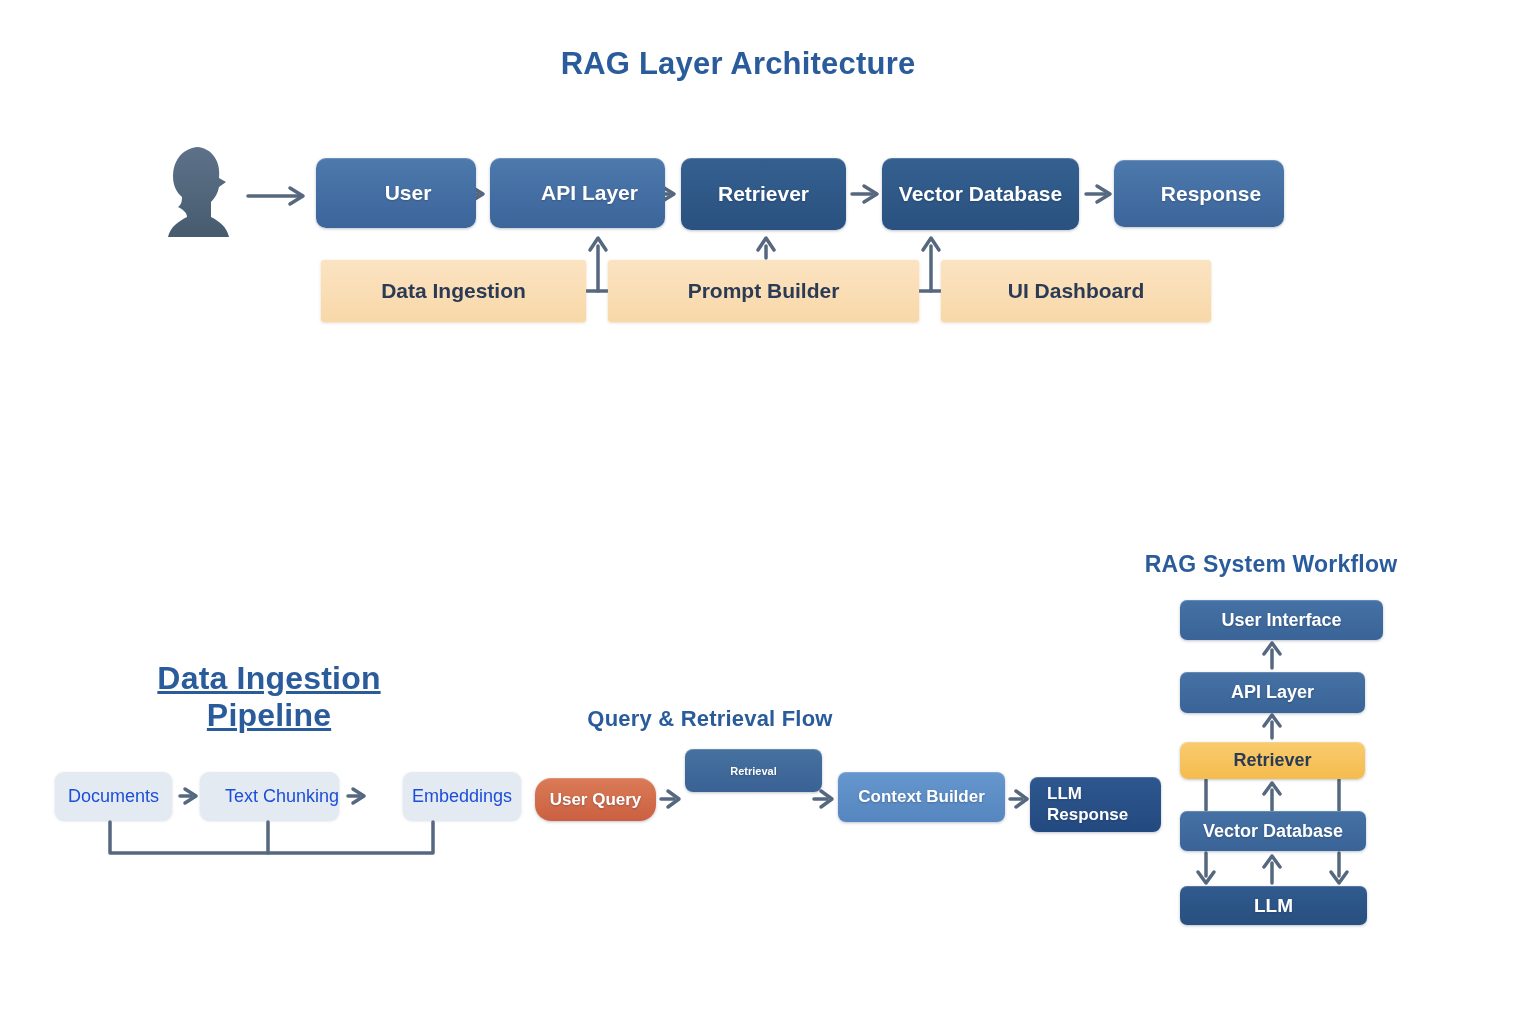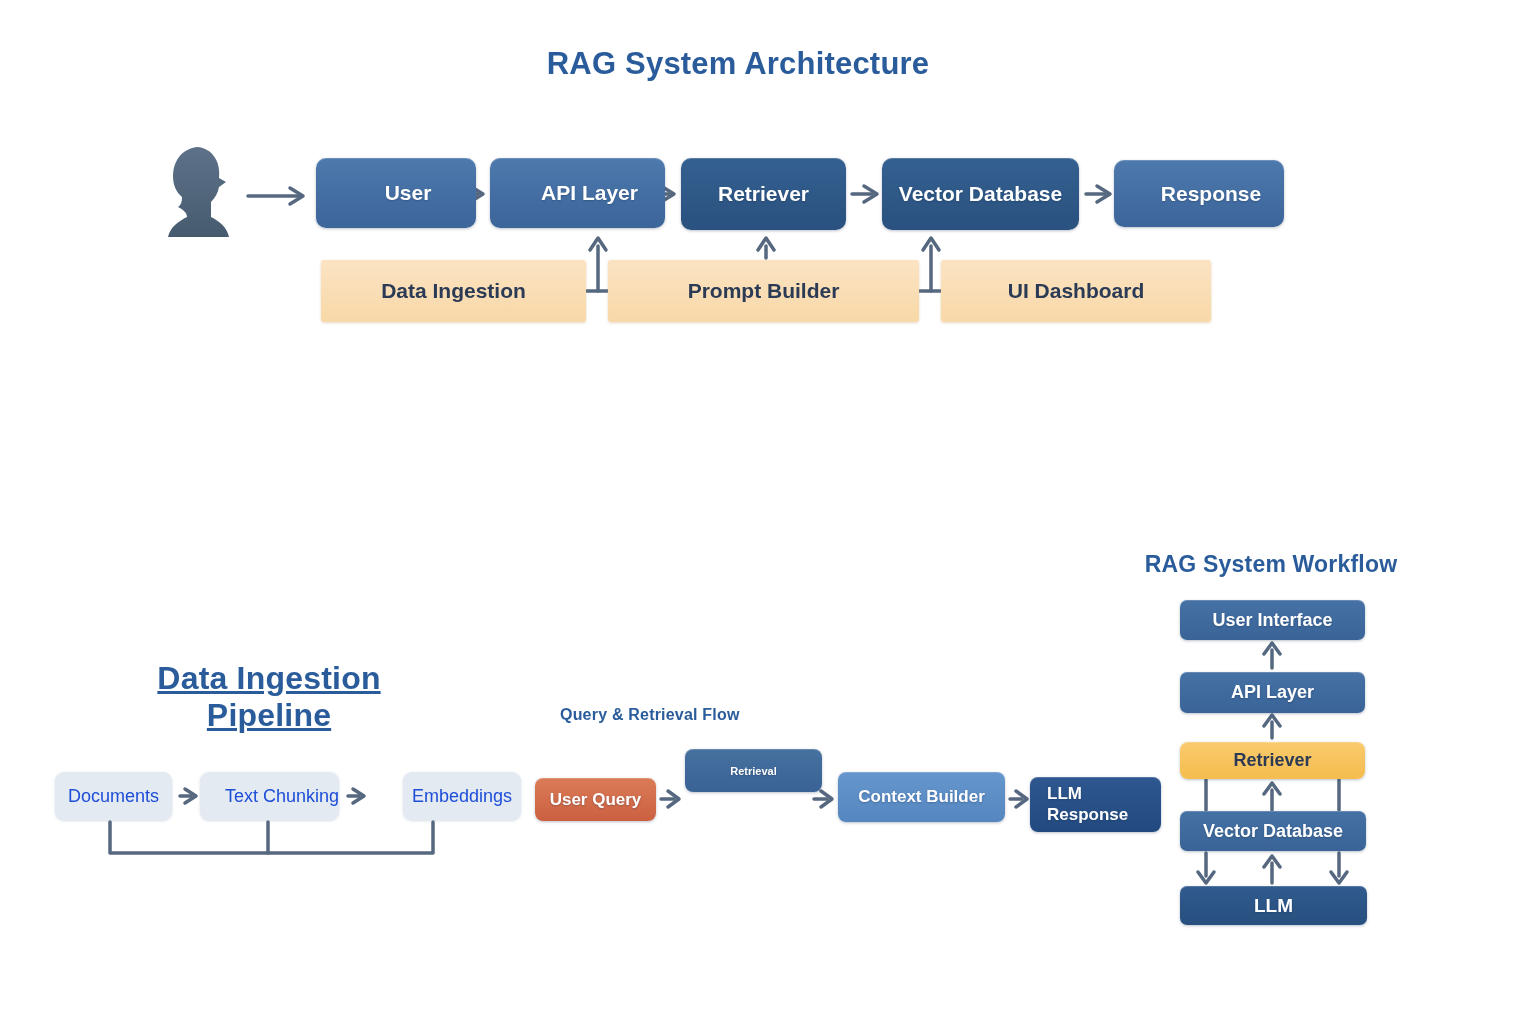--- a/index.html
+++ b/index.html
@@ -21,21 +21,21 @@
   .blue-dark{background:linear-gradient(180deg,#34608f,#2a5180);}
   .cream{
     background:linear-gradient(180deg,#fbe3c2,#f8d8a8);color:#2b3a55;
     border-radius:3px;text-shadow:none;
     box-shadow:0 1px 3px rgba(190,160,110,.40);
   }
   .light{
     background:#e4eaf2;color:#1d4ed8;font-weight:normal;border-radius:9px;
     text-shadow:none;box-shadow:0 1px 3px rgba(110,130,160,.28);
   }
-  .orange{background:linear-gradient(180deg,#da7b57,#cb6041);border-radius:8px;align-items:center;}
+  .orange{background:linear-gradient(180deg,#da7b57,#cb6041);border-radius:16px;align-items:center;}
   .qblue{background:linear-gradient(180deg,#46719f,#3a6295);border-radius:8px;}
   .lblue{background:linear-gradient(180deg,#6596cd,#5586bf);border-radius:8px;}
   .navy{background:linear-gradient(180deg,#2e578f,#234a80);border-radius:8px;}
   .wblue{background:linear-gradient(180deg,#4571a4,#3a6497);border-radius:7px;}
   .yellow{
     background:linear-gradient(180deg,#f9cb6e,#f5bc4d);color:#2b3a55;
     border-radius:8px;text-shadow:none;
   }
   .wnavy{background:linear-gradient(180deg,#315a8e,#27507f);border-radius:7px;}
   .stack-label{display:flex;flex-direction:column;align-items:flex-start;
@@ -92,21 +92,21 @@
       <path d="M1264,794 L1272,783 L1280,794"></path>
     <path d="M1206,853 L1206,876"></path>
       <path d="M1198,872 L1206,883 L1214,872"></path>
     <path d="M1272,883 L1272,863"></path>
       <path d="M1264,867 L1272,856 L1280,867"></path>
     <path d="M1339,853 L1339,876"></path>
       <path d="M1331,872 L1339,883 L1347,872"></path>
   </g>
 </svg>
 
-<div class="abs title" style="left:418px;top:46px;width:640px;font-size:31px;">RAG System Architecture</div>
+<div class="abs title" style="left:418px;top:46px;width:640px;font-size:31px;">RAG Layer Architecture</div>
 
 <div class="abs" style="left:166px;top:146px;width:74px;height:92px;z-index:2;">
   <svg width="74" height="92" viewBox="0 0 74 92">
     <defs>
       <linearGradient id="pg" x1="0" y1="0" x2="0" y2="1">
         <stop offset="0" stop-color="#5d7289"></stop>
           <stop offset="1" stop-color="#475b6f"></stop>
       </linearGradient>
     </defs>
     <path fill="url(#pg)" d="M31,1 C15,3 7,16 7,30 C7,39 10,46 16,51
@@ -147,39 +147,39 @@
 <div class="box light" style="left:55px;top:772px;width:117px;height:48px;font-size:18px;">
   <span>Documents</span>
 </div>
 <div class="box light" style="left:200px;top:772px;width:139px;height:48px;font-size:18px;justify-content:flex-end;">
   <span>Text Chunking</span>
 </div>
 <div class="box light" style="left:370px;top:772px;width:118px;height:48px;font-size:18px;margin-left:33px;">
   <span>Embeddings</span>
 </div>
 
-<div class="abs title" style="left:560px;top:706px;width:300px;font-size:16px;text-align:left;">Query &amp; Retrieval Flow</div>
+<div class="abs title" style="left:560px;top:706px;width:300px;font-size:22px;text-align:center;">Query &amp; Retrieval Flow</div>
 
 <div class="box orange" style="left:535px;top:778px;width:121px;height:43px;font-size:17px;">
   <span>User Query</span>
 </div>
 <div class="box qblue" style="left:685px;top:749px;width:137px;height:43px;font-size:11px;">
   <span>Retrieval</span>
 </div>
 <div class="box lblue" style="left:838px;top:772px;width:167px;height:50px;font-size:17px;">
   <span>Context Builder</span>
 </div>
 <div class="box navy stack-label" style="left:1030px;top:777px;width:114px;height:55px;font-size:17px;">
   <span>LLM</span>
   <span>Response</span>
 </div>
 
 <div class="abs title" style="left:1131px;top:551px;width:280px;font-size:23px;">RAG System Workflow</div>
 
-<div class="box wblue" style="left:1180px;top:600px;width:185px;height:40px;font-size:18px;">
+<div class="box wblue" style="left:1180px;top:600px;width:203px;height:40px;font-size:18px;">
   <span>User Interface</span>
 </div>
 <div class="box wblue" style="left:1180px;top:672px;width:185px;height:41px;font-size:18px;">
   <span>API Layer</span>
 </div>
 <div class="box yellow" style="left:1180px;top:742px;width:185px;height:37px;font-size:18px;">
   <span>Retriever</span>
 </div>
 <div class="box wblue" style="left:1180px;top:811px;width:186px;height:40px;font-size:18px;">
   <span>Vector Database</span>

